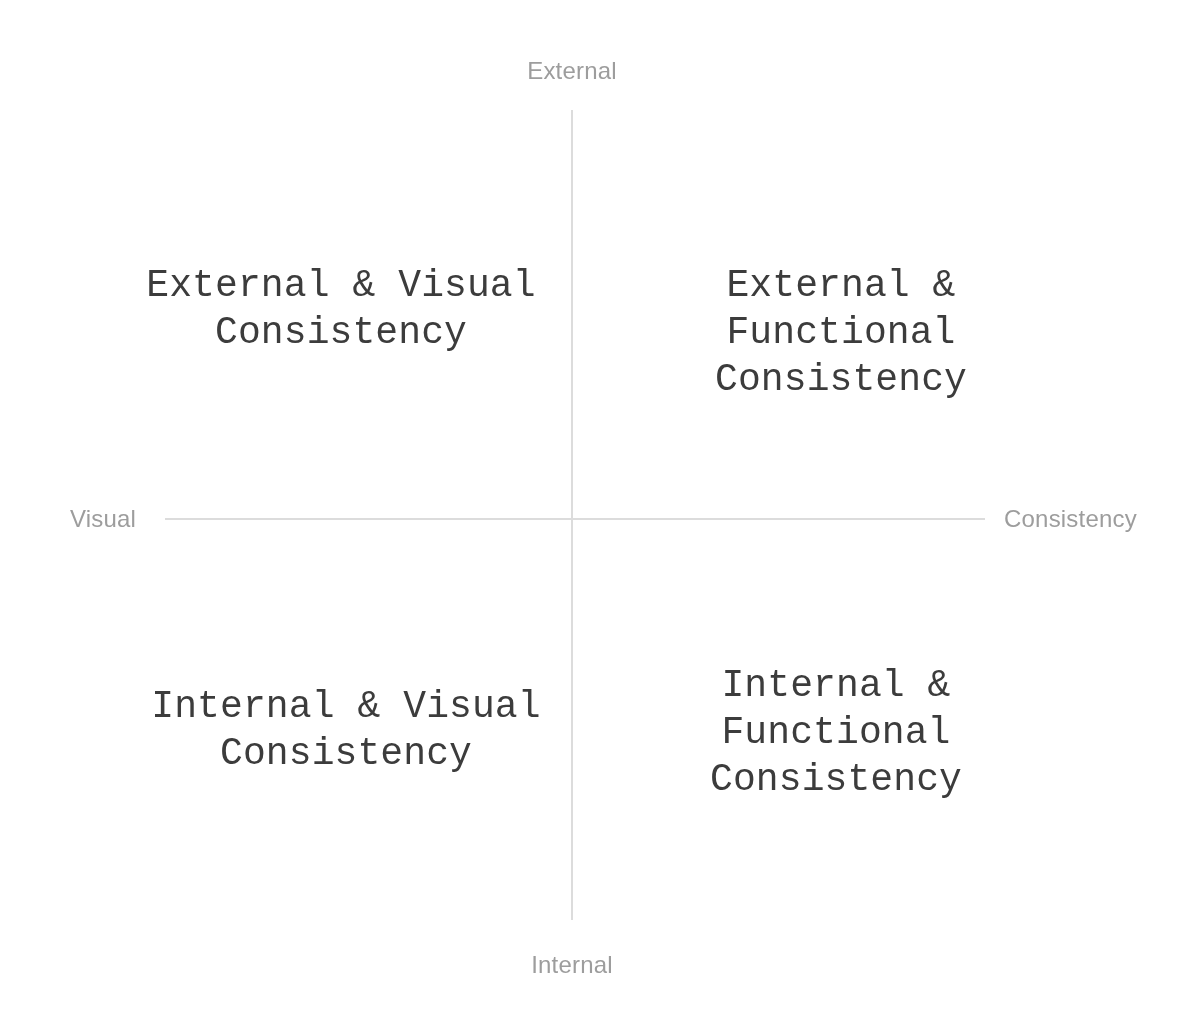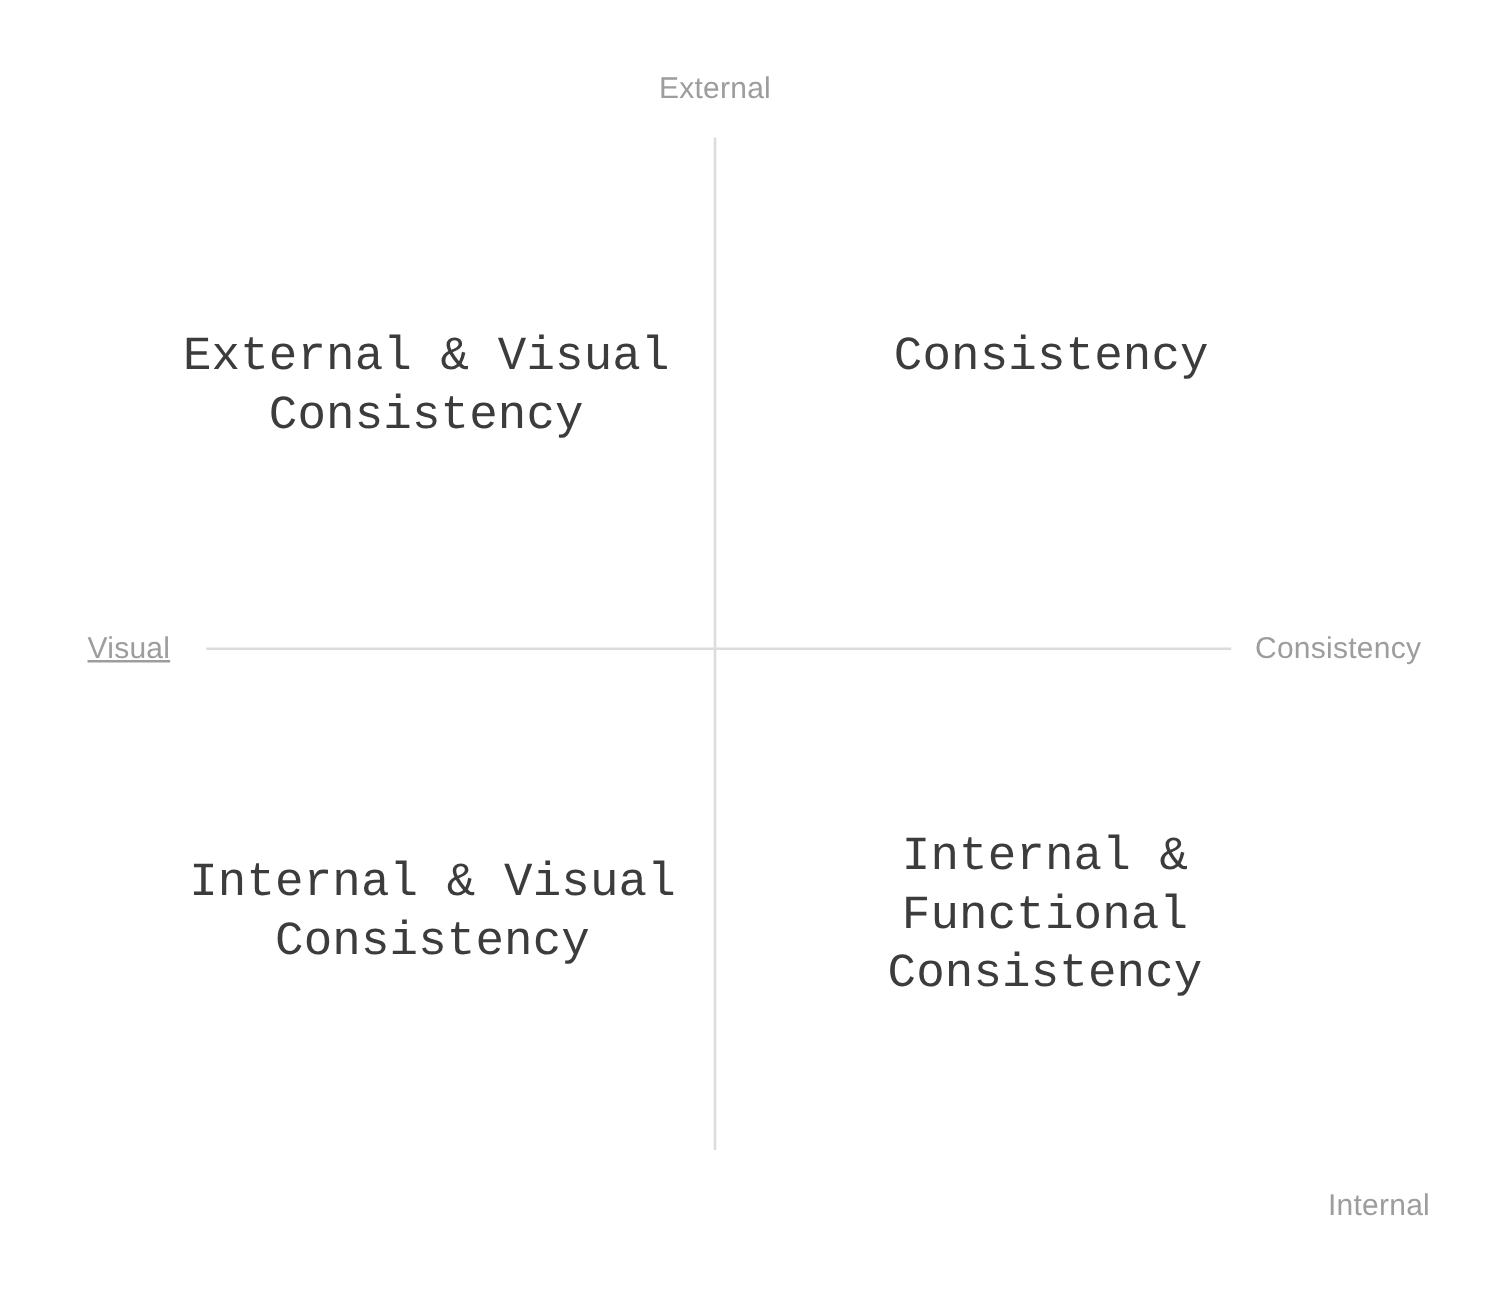--- a/index.html
+++ b/index.html
@@ -52,27 +52,26 @@
     left: 0;
     right: 0;
     top: 57px;
     text-align: center;
     
     width: 1144px;
   }
   .axis-label-bottom {
     left: 0;
     top: 951px;
-    text-align: right;
+    text-align: center;
     width: 1144px;
   }
   .axis-label-left {
     left: 70px;
     top: 505px;
-    text-decoration: underline;
   }
   .axis-label-right {
     left: 1004px;
     top: 505px;
   }
 
   
   .quadrant {
     position: absolute;
     color: #3c3c3c;
@@ -107,20 +106,21 @@
   <div class="axis-label axis-label-left">Visual</div>
 
   <div class="axis-label axis-label-right">Consistency</div>
 
   <div class="quadrant quad-tl">
     <span class="line">External &amp; Visual</span>
     <span class="line">Consistency</span>
   </div>
 
   <div class="quadrant quad-tr">
+    <span class="line">External &amp; Functional</span>
     <span class="line">Consistency</span>
   </div>
 
   <div class="quadrant quad-bl">
     <span class="line">Internal &amp; Visual</span>
     <span class="line">Consistency</span>
   </div>
 
   <div class="quadrant quad-br">
     <span class="line">Internal &amp; Functional</span>

